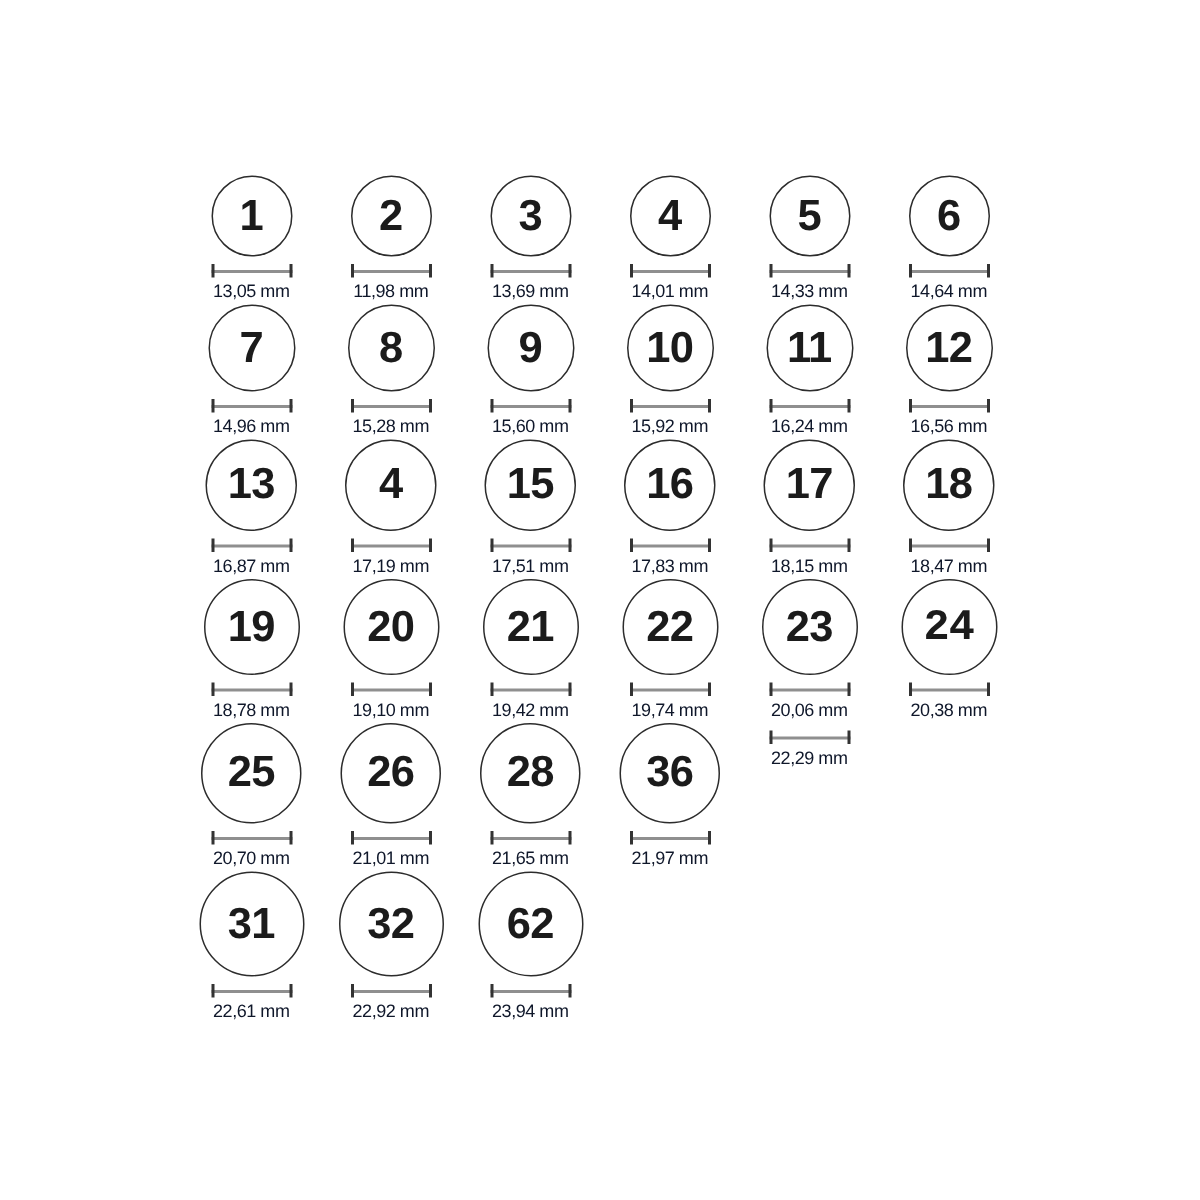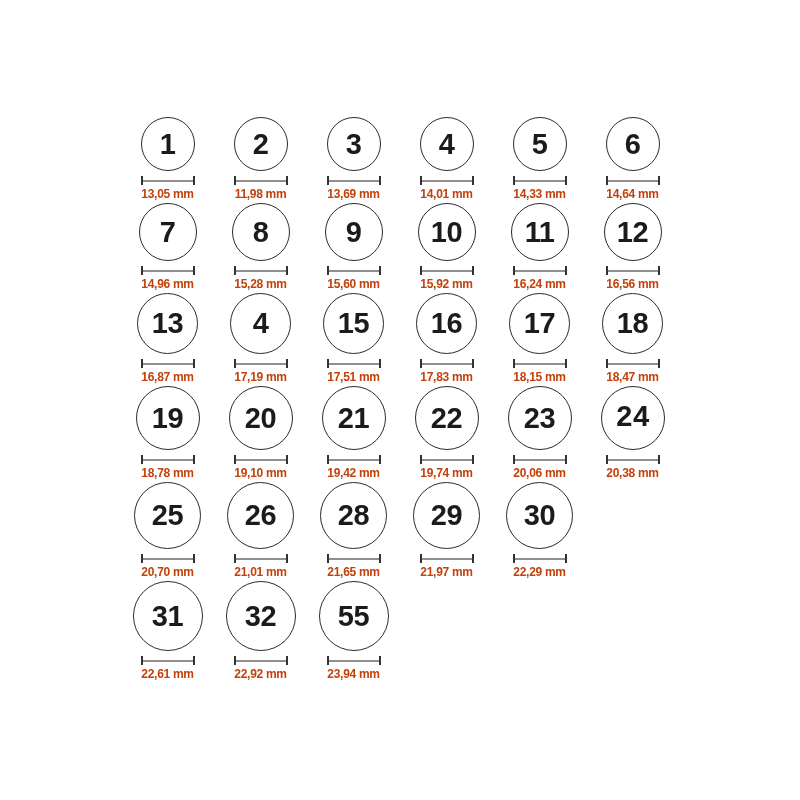--- a/index.html
+++ b/index.html
@@ -66,22 +66,22 @@
     top: 0;
     bottom: 0;
     width: 2px;
     background: #333333;
   }
   .measure-tick.left  { left: 0; }
   .measure-tick.right { right: 0; }
   .diameter-label {
     margin-top: 2px;
     font-size: 12px;
-    font-weight: 700;
-    color: #c2410c;
+    font-weight: 400;
+    color: #0f172a;
     letter-spacing: -0.3px;
     white-space: nowrap;
     line-height: 14px;
   }
 </style>
 </head>
 <body>
 
 <div class="page">
   <div class="grid">
@@ -386,33 +386,30 @@
           </div>
           <div class="measure-line">
             <div class="measure-bar"></div>
             <div class="measure-tick left"></div>
             <div class="measure-tick right"></div>
           </div>
           <div class="diameter-label">21,65 mm</div>
         </div>
         <div class="ring-cell">
           <div class="ring-circle" style="width: 67px; height: 67px;">
-            <span class="ring-number">29</span>
+            <span class="ring-number">36</span>
           </div>
           <div class="measure-line">
             <div class="measure-bar"></div>
             <div class="measure-tick left"></div>
             <div class="measure-tick right"></div>
           </div>
           <div class="diameter-label">21,97 mm</div>
         </div>
         <div class="ring-cell">
-          <div class="ring-circle" style="width: 67px; height: 67px;">
-            <span class="ring-number">30</span>
-          </div>
           <div class="measure-line">
             <div class="measure-bar"></div>
             <div class="measure-tick left"></div>
             <div class="measure-tick right"></div>
           </div>
           <div class="diameter-label">22,29 mm</div>
         </div>
       </div>
       <div class="ring-row">
         <div class="ring-cell">
@@ -432,21 +429,21 @@
           </div>
           <div class="measure-line">
             <div class="measure-bar"></div>
             <div class="measure-tick left"></div>
             <div class="measure-tick right"></div>
           </div>
           <div class="diameter-label">22,92 mm</div>
         </div>
         <div class="ring-cell">
           <div class="ring-circle" style="width: 70px; height: 70px;">
-            <span class="ring-number">55</span>
+            <span class="ring-number">62</span>
           </div>
           <div class="measure-line">
             <div class="measure-bar"></div>
             <div class="measure-tick left"></div>
             <div class="measure-tick right"></div>
           </div>
           <div class="diameter-label">23,94 mm</div>
         </div>
       </div>
     </div>

